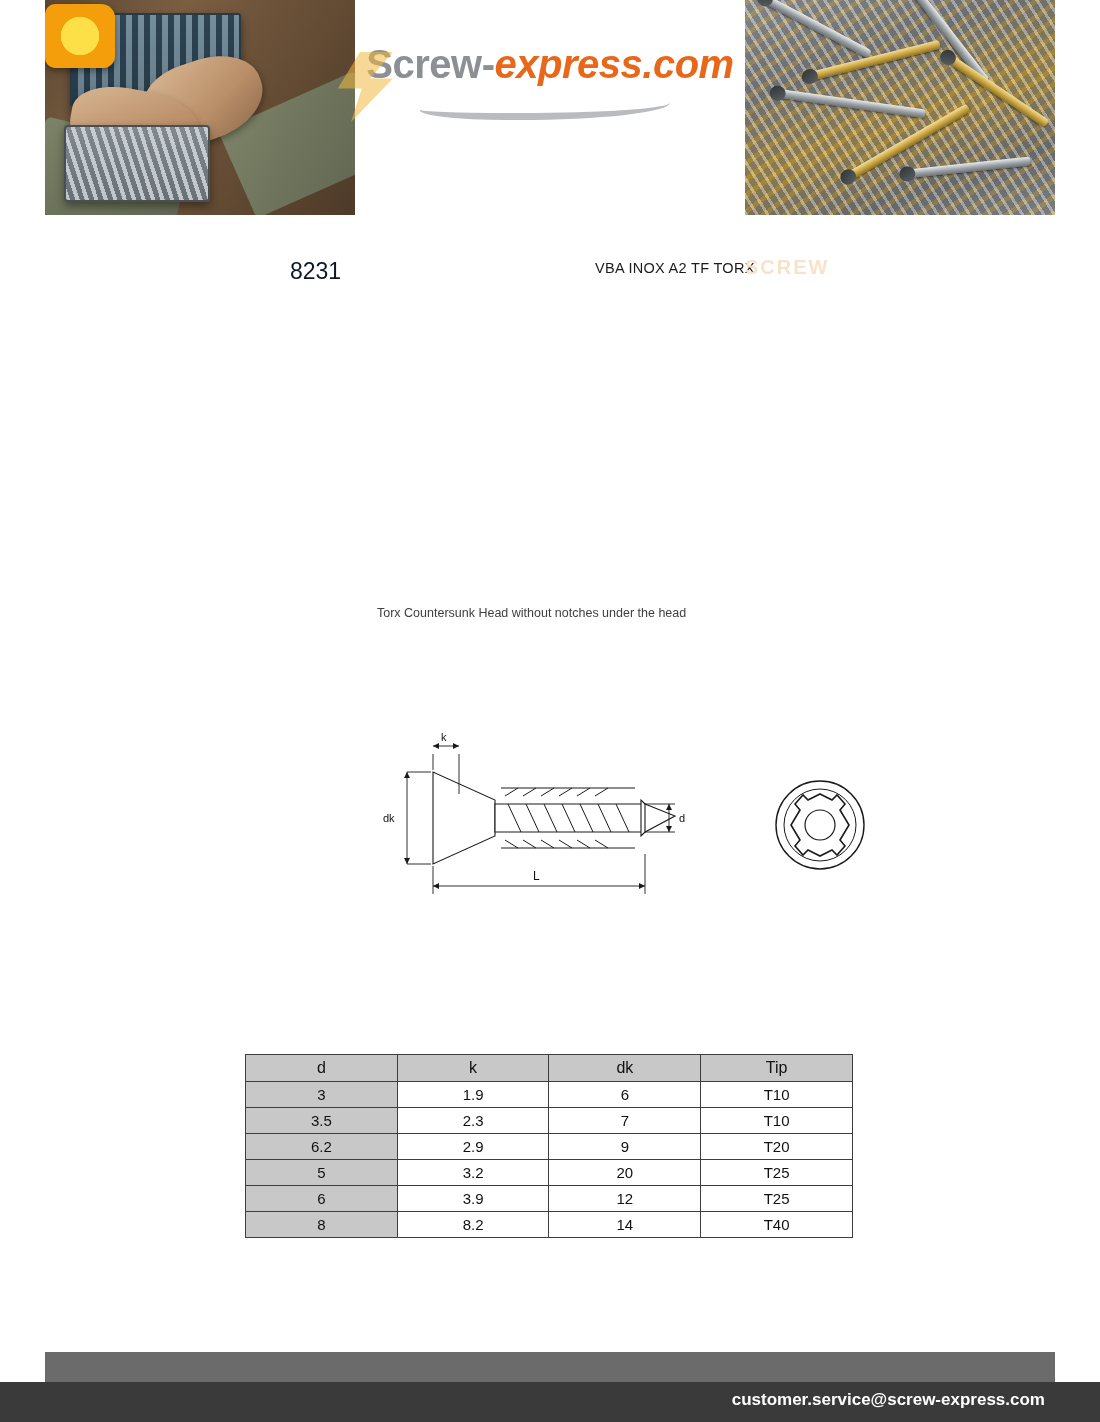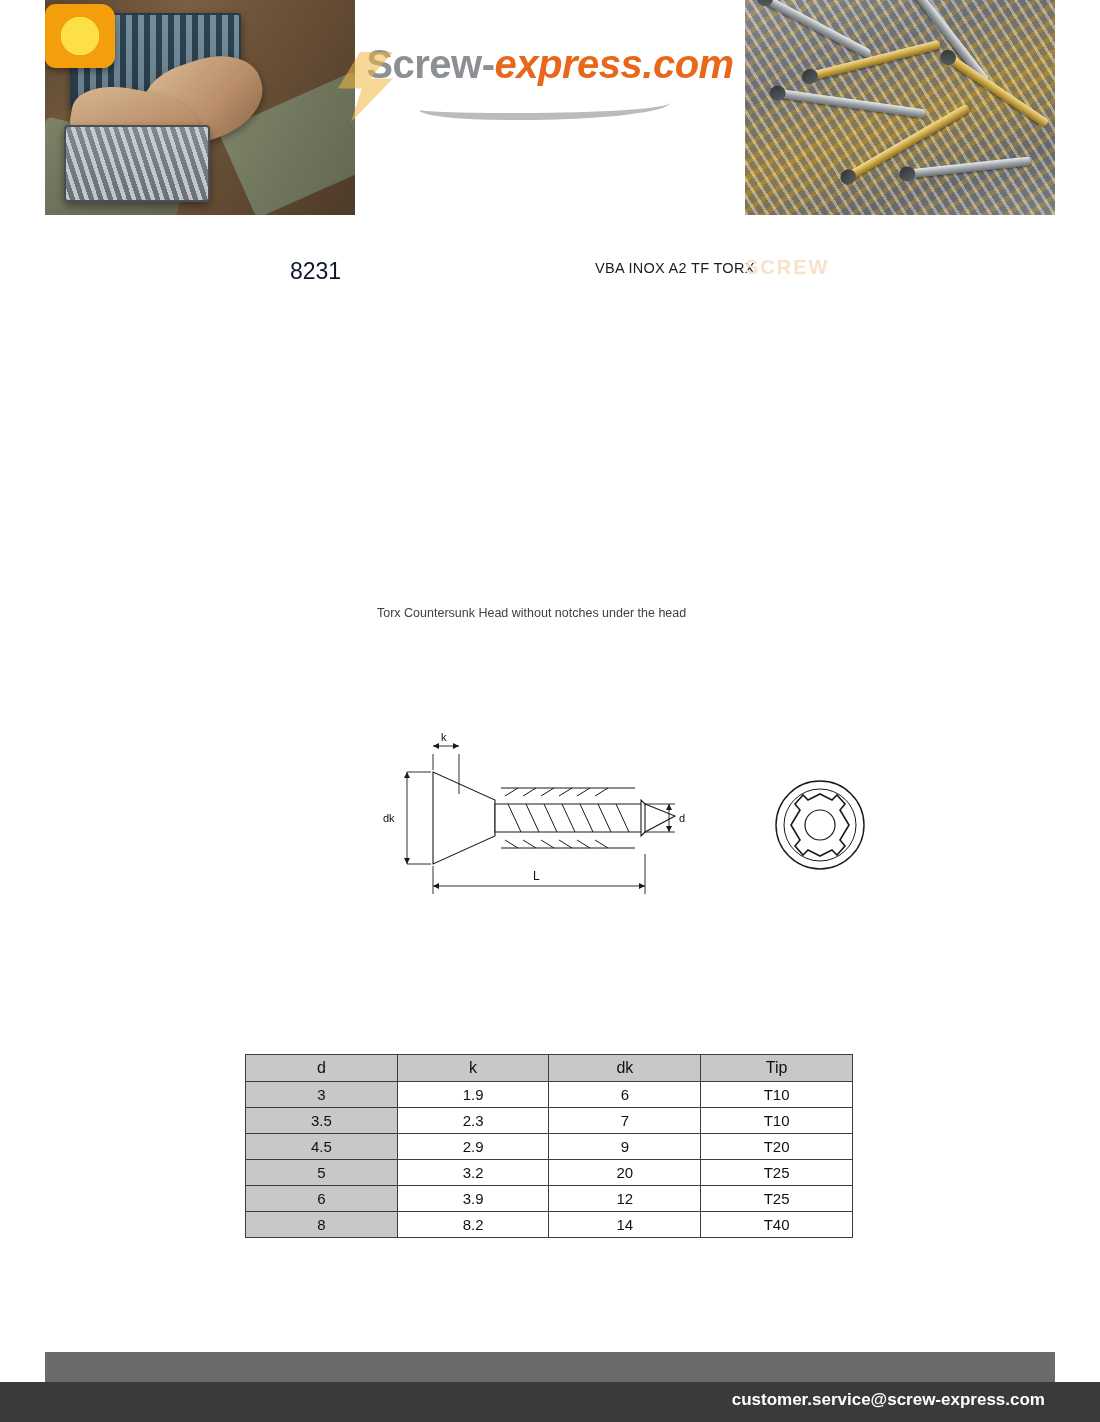--- a/index.html
+++ b/index.html
@@ -378,21 +378,21 @@
           <td class="big">6</td>
           <td class="big">T10</td>
         </tr>
         <tr>
           <td class="c0 sm">3.5</td>
           <td class="sm">2.3</td>
           <td class="big">7</td>
           <td class="big">T10</td>
         </tr>
         <tr>
-          <td class="c0 sm">4.5</td>
+          <td class="c0 sm">6.2</td>
           <td class="sm">2.9</td>
           <td class="big">9</td>
           <td class="big">T20</td>
         </tr>
         <tr>
           <td class="c0 big">5</td>
           <td class="sm">3.2</td>
           <td class="big">20</td>
           <td class="big">T25</td>
         </tr>

